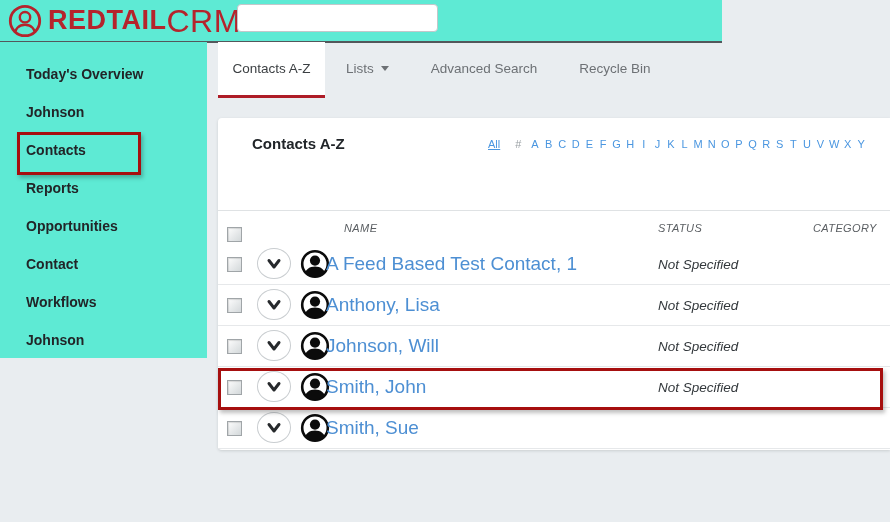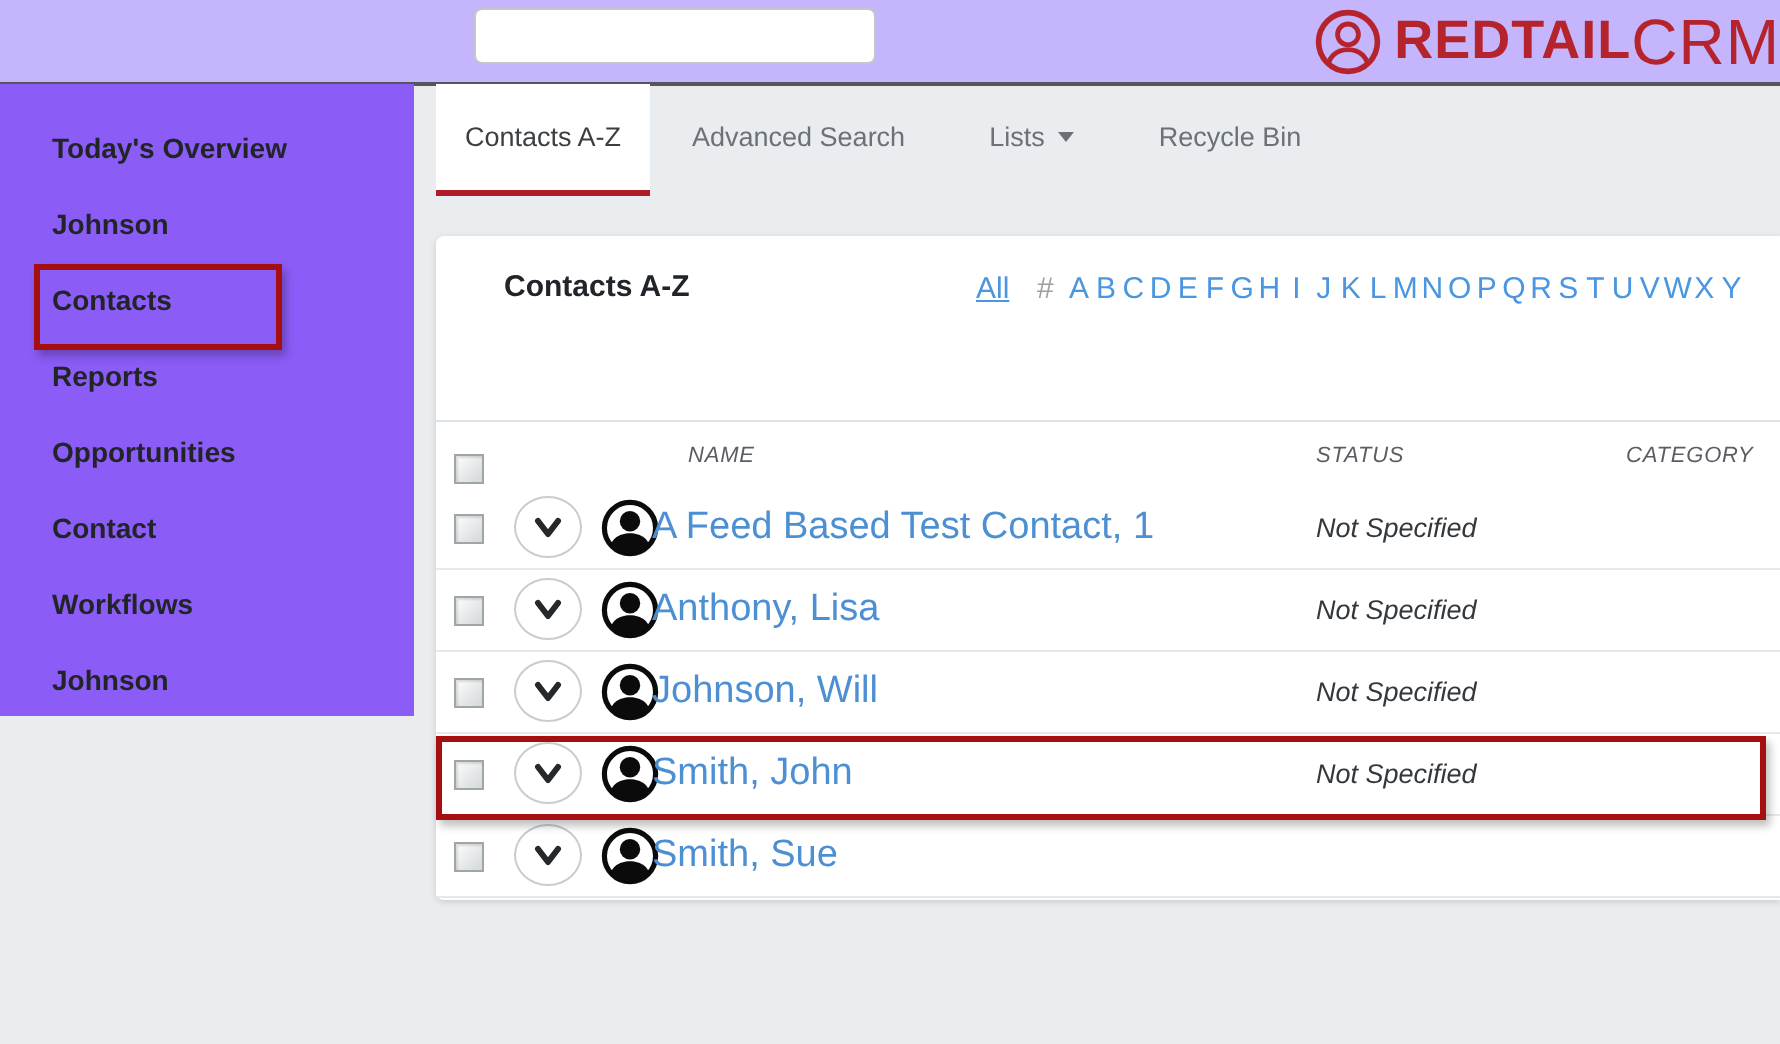--- a/index.html
+++ b/index.html
@@ -4,37 +4,37 @@
 <style>
   html,body{margin:0;padding:0;}
   body{
     width:890px;height:522px;overflow:hidden;position:relative;
     background:#e9edf0;
     font-family:"Liberation Sans",sans-serif;
     -webkit-font-smoothing:antialiased;
   }
   
   .app-header{
-    position:absolute;left:0;top:0;width:890px;height:41px;
-    background:#c4b5fd;border-bottom:2px solid #53575b;
-    display:flex;align-items:center;justify-content:flex-end;
+    position:absolute;left:0;top:0;width:722px;height:41px;
+    background:#5eead4;border-bottom:2px solid #53575b;
+    display:flex;align-items:center;
   }
   .logo{display:flex;align-items:center;margin-left:8px;cursor:pointer;}
   .logo svg{display:block;margin-right:6px;}
   .logo-bold{font-size:27px;font-weight:bold;color:#b5242c;letter-spacing:.5px;line-height:1;}
   .logo-light{font-size:32px;font-weight:normal;color:#b5242c;letter-spacing:.5px;line-height:1;}
   .global-search{
     position:absolute;left:237px;top:4px;width:201px;height:28px;
     border:1px solid #c3c7ca;border-radius:4px;background:#fff;
     font-size:13px;padding:0 8px;box-sizing:border-box;outline:none;color:#333;
   }
   
   .sidebar{
     position:absolute;left:0;top:42px;width:207px;height:316px;
-    background:#8b5cf6;
+    background:#5eead4;
   }
   .side-item{
     height:38px;display:flex;align-items:center;padding-left:26px;
     font-size:14px;font-weight:bold;color:#222528;cursor:pointer;
   }
   .sidebar-inner{padding-top:13px;}
   
   .tabbar{
     position:absolute;left:218px;top:42px;height:56px;display:flex;align-items:stretch;
   }
@@ -57,21 +57,21 @@
     position:absolute;left:218px;top:118px;width:672px;height:332px;
     background:#ffffff;border-radius:4px 0 0 4px;
     box-shadow:0 1px 3px rgba(60,64,67,.18);
   }
   .panel-title{
     position:absolute;left:34px;top:17px;
     font-size:15px;font-weight:bold;color:#212529;
   }
   .alphabet{
     position:absolute;left:270px;right:0;top:15px;height:22px;
-    overflow:hidden;white-space:nowrap;font-size:15px;
+    overflow:hidden;white-space:nowrap;font-size:11px;
     display:flex;align-items:center;
   }
   .abc-all{color:#4a96e0;text-decoration:underline;margin-right:11px;cursor:pointer;}
   .abc-hash{color:#9aa0a4;width:14px;text-align:center;margin-right:3px;cursor:pointer;}
   .abc-letter{color:#4a96e0;display:inline-block;width:13.6px;text-align:center;cursor:pointer;}
   
   .thead{
     position:absolute;left:0;right:0;top:92px;height:33px;
     border-top:1px solid #dfe2e4;border-bottom:1px solid #b6babd;font-style:italic;
   }
@@ -144,22 +144,22 @@
       <div class="side-item">Reports</div>
       <div class="side-item">Opportunities</div>
       <div class="side-item">Contact</div>
       <div class="side-item">Workflows</div>
       <div class="side-item">Johnson</div>
     </div>
 </div>
 
 <div class="tabbar" id="tabbar">
     <div class="tab active">Contacts A-Z</div>
+    <div class="tab">Lists<span class="caret-down"></span></div>
     <div class="tab">Advanced Search</div>
-    <div class="tab">Lists<span class="caret-down"></span></div>
     <div class="tab">Recycle Bin</div>
   </div>
 
 <div class="panel">
   <div class="panel-title">Contacts A-Z</div>
 
   <div class="alphabet">
     <span class="abc-all">All</span>
     <span class="abc-hash">#</span>
     <span id="abc-letters"><span class="abc-letter">A</span><span class="abc-letter">B</span><span class="abc-letter">C</span><span class="abc-letter">D</span><span class="abc-letter">E</span><span class="abc-letter">F</span><span class="abc-letter">G</span><span class="abc-letter">H</span><span class="abc-letter">I</span><span class="abc-letter">J</span><span class="abc-letter">K</span><span class="abc-letter">L</span><span class="abc-letter">M</span><span class="abc-letter">N</span><span class="abc-letter">O</span><span class="abc-letter">P</span><span class="abc-letter">Q</span><span class="abc-letter">R</span><span class="abc-letter">S</span><span class="abc-letter">T</span><span class="abc-letter">U</span><span class="abc-letter">V</span><span class="abc-letter">W</span><span class="abc-letter">X</span><span class="abc-letter">Y</span></span>

